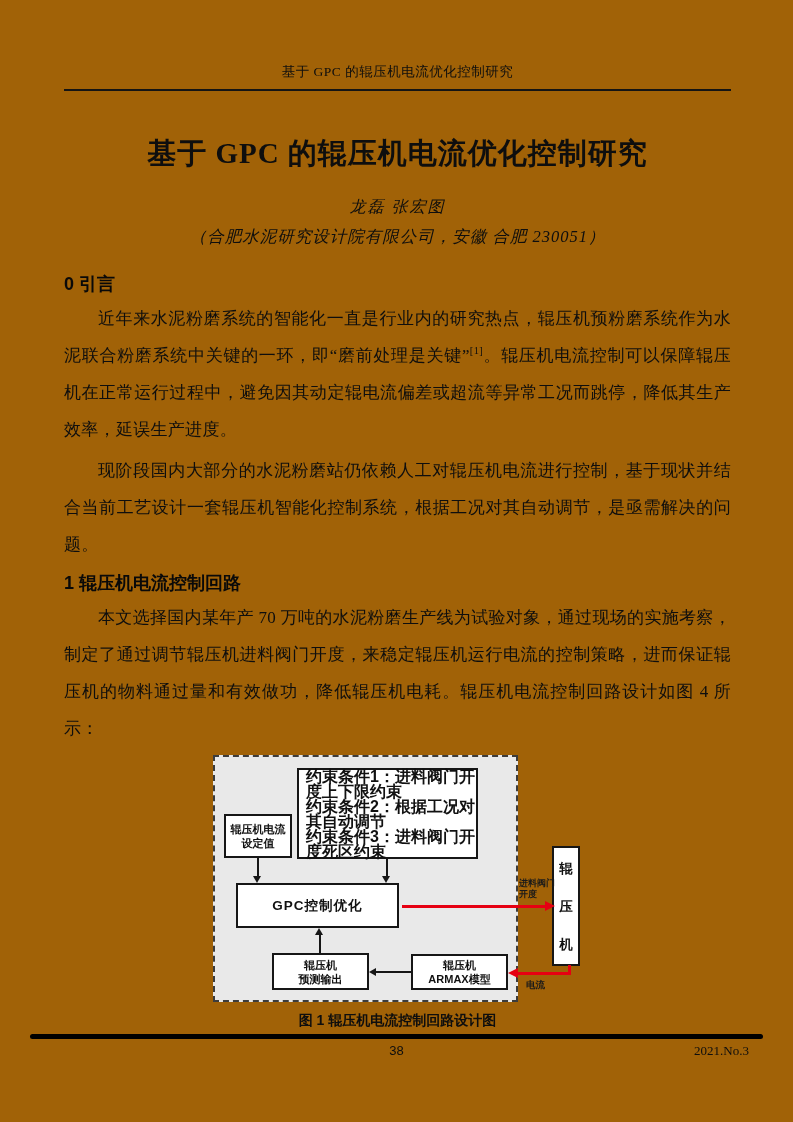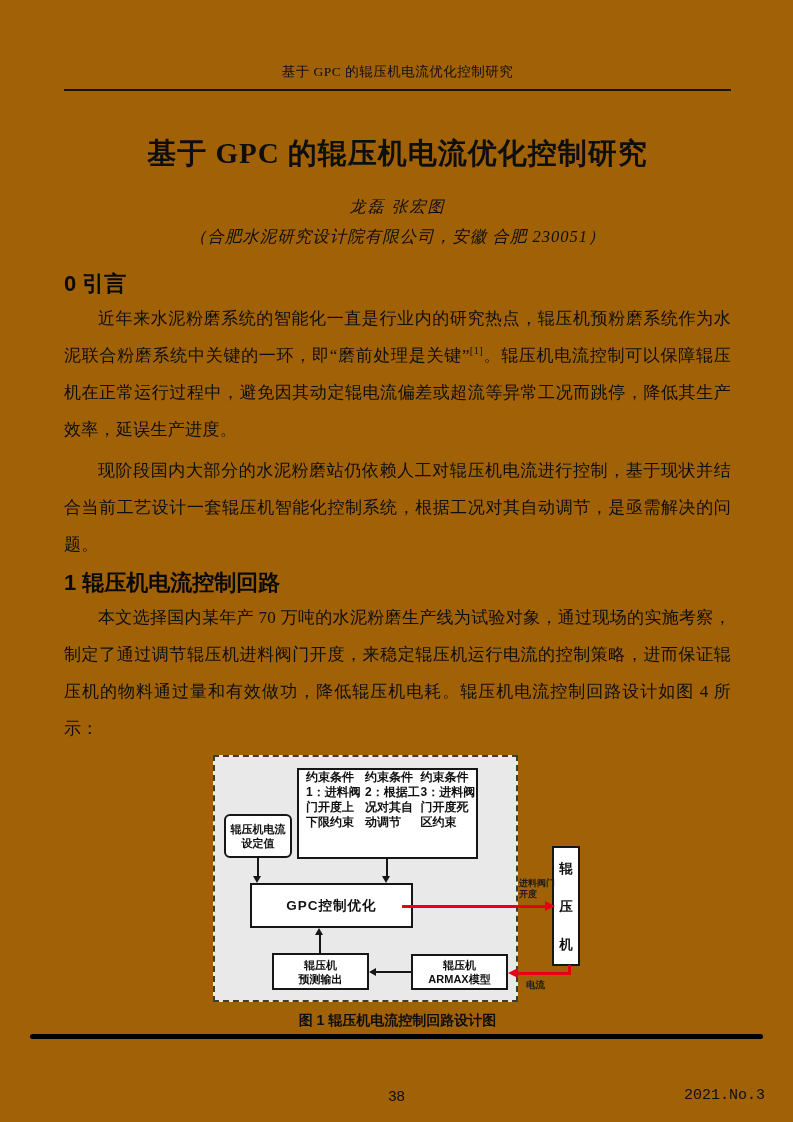--- a/index.html
+++ b/index.html
@@ -42,21 +42,21 @@
     text-align:center;
     font-size:16.5px;
     line-height:26px;
     font-style:italic;
     letter-spacing:1px;
   }
   .sec-heading{
     margin:22px 0 0 0;
     font-family:"Liberation Sans","DejaVu Sans",sans-serif;
     font-weight:bold;
-    font-size:22px;
+    font-size:18px;
     line-height:24px;
     color:#090909;
   }
   .sec-heading.s1{margin-top:8px;}
   .para{
     margin:4px 0 0 0;
     font-size:17px;
     line-height:37px;
     text-align:justify;
     text-indent:2em;
@@ -72,27 +72,27 @@
     background:#e9e9e9;border:2px dashed #3c3c3c;
   }
   .dbox{
     position:absolute;
     background:#fff;border:2px solid #161616;
     display:flex;align-items:center;justify-content:center;
     font-family:"Liberation Sans","DejaVu Sans",sans-serif;
     font-weight:bold;color:#111;
     white-space:pre-line;text-align:center;
   }
-  .box-setpoint{left:160px;top:59px;width:68px;height:44px;font-size:11px;line-height:14px;border-radius:6px;}
+  .box-setpoint{left:160px;top:59px;width:68px;height:44px;font-size:11px;line-height:14px;}
   .box-constraints{
     left:233px;top:13px;width:181px;height:91px;
-    flex-direction:row;align-items:flex-start;justify-content:center;
-    padding-left:7px;font-size:12px;line-height:15px;text-align:left;white-space:normal;
-  }
-  .box-gpc{left:186px;top:128px;width:163px;height:45px;font-size:13.5px;letter-spacing:1px;}
+    flex-direction:column;align-items:flex-start;justify-content:center;
+    padding-left:7px;font-size:16px;line-height:15px;text-align:left;white-space:normal;
+  }
+  .box-gpc{left:172px;top:128px;width:163px;height:45px;font-size:13.5px;letter-spacing:1px;}
   .box-predict{left:208px;top:198px;width:97px;height:37px;font-size:11px;line-height:14px;}
   .box-armax{left:347px;top:199px;width:97px;height:36px;font-size:11px;line-height:14px;}
   .box-roller{
     left:488px;top:91px;width:28px;height:120px;
     font-size:13.5px;line-height:38px;
     word-break:break-all;align-items:flex-start;padding-top:2px;
   }
   .vline{position:absolute;width:2px;background:#161616;}
   .hline{position:absolute;height:2px;background:#161616;}
   .tri{position:absolute;width:0;height:0;}
@@ -113,23 +113,23 @@
   .fig-caption{
     margin-top:7px;
     text-align:center;
     font-family:"Liberation Sans","DejaVu Sans",sans-serif;
     font-weight:bold;
     font-size:14px;
   }
 
   
   .footer-rule{position:absolute;left:30px;right:30px;top:1034px;height:5px;background:#000;border-radius:3px;}
-  .footer-row{position:absolute;top:1043px;left:0;right:0;height:20px;font-size:15px;margin-top:44px;}
+  .footer-row{position:absolute;top:1043px;left:0;right:0;height:20px;font-size:13px;}
   .page-number{position:absolute;left:0;right:0;text-align:center;font-family:"Liberation Sans","DejaVu Sans",sans-serif;}
-  .issue-label{position:absolute;right:28px;font-family:Liberation Mono, monospace;}
+  .issue-label{position:absolute;right:44px;font-family:Liberation Serif, serif;}
 </style>
 </head>
 <body>
 
 <div class="page">
   <div class="content">
 
     <div class="running-header">基于 GPC 的辊压机电流优化控制研究</div>
     <hr class="header-rule">
 

